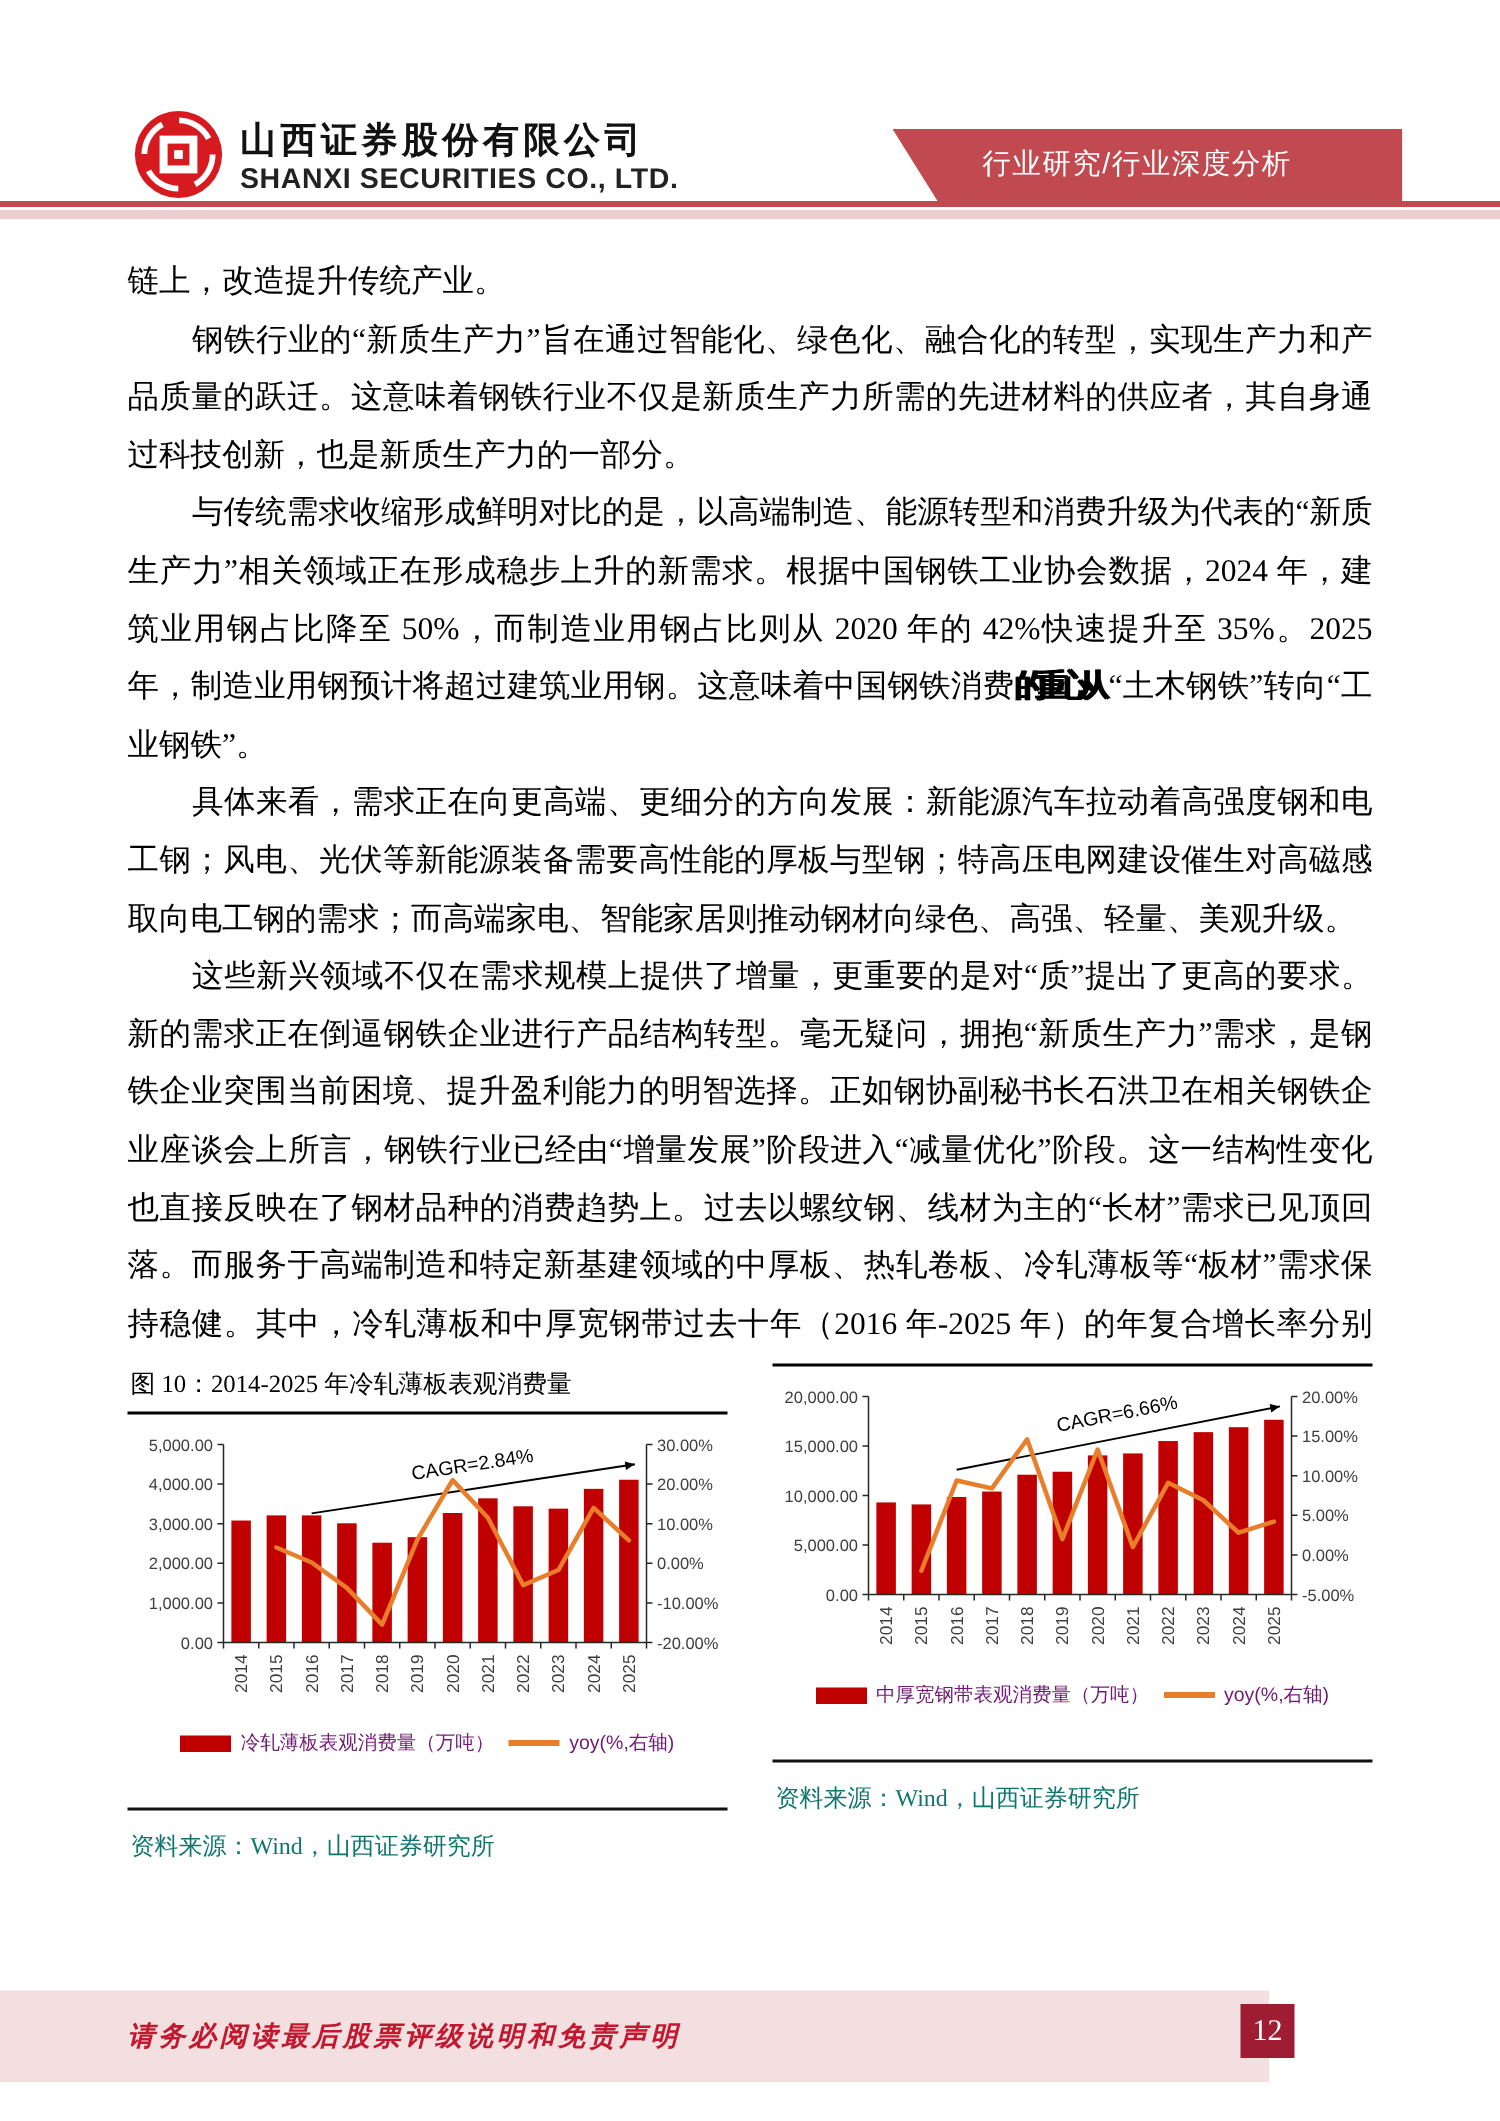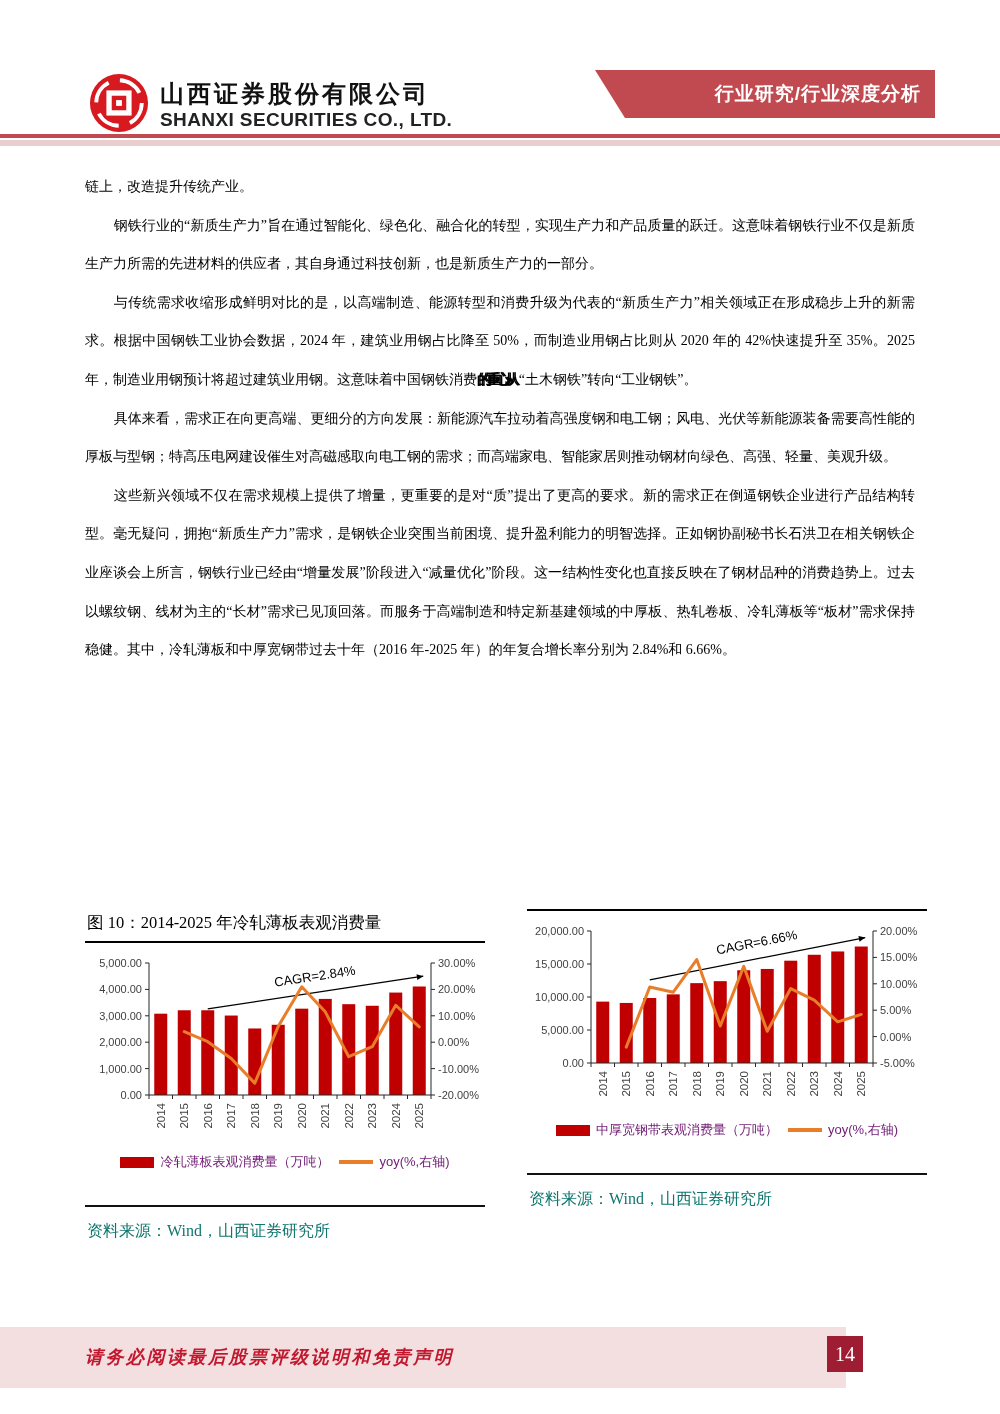--- a/index.html
+++ b/index.html
@@ -11,36 +11,36 @@
   }
 
   
   .logo { position:absolute; left:88px; top:56px; width:62px; height:62px; }
   .brand { position:absolute; left:160px; top:62px; }
   .brand-cn { font-family:"Liberation Sans","DejaVu Sans",sans-serif; font-weight:700;
               font-size:24px; letter-spacing:3px; color:#111; line-height:32px; }
   .brand-en { font-family:"Liberation Sans","DejaVu Sans",sans-serif; font-weight:700;
               font-size:19px; letter-spacing:0.4px; color:#222; line-height:20px; }
   .report-badge {
-    position:absolute; top:54px; right:65px; width:340px; height:48px;
+    position:absolute; top:70px; right:65px; width:340px; height:48px;
     background:#C04A50; clip-path:polygon(0 0,100% 0,100% 100%,30px 100%);
-    color:#fff; font-family:"Liberation Sans","DejaVu Sans",sans-serif; font-weight:700;
-    font-size:19px; line-height:48px; text-align:right; padding-right:14px; letter-spacing:1px;
+    color:#fff; font-family:"Liberation Sans","DejaVu Sans",sans-serif; font-weight:400;
+    font-size:19px; line-height:48px; text-align:center; padding-right:14px; letter-spacing:1px;
   }
   .rule-red  { position:absolute; left:0; top:118px; width:1000px; height:4px; background:#C04A50; }
   .rule-pink { position:absolute; left:0; top:124px; width:1000px; height:6px; background:#EBCDCE; }
 
   
   .content { position:absolute; left:85px; top:152px; width:830px; height:736px; overflow:hidden; }
-  .content p { font-size:14px; line-height:38.6px; text-align:justify; color:#000; }
+  .content p { font-size:21px; line-height:38.6px; text-align:justify; color:#000; }
   .content p.indent { text-indent:2.05em; }
   .smudge { font-weight:700; letter-spacing:-0.34em; margin-right:0.34em; text-shadow:1.5px 0 0 #000; }
 
   
-  .figures { position:absolute; left:85px; top:893px; width:830px; display:flex; gap:42px; }
+  .figures { position:absolute; left:85px; top:893px; width:830px; display:flex; gap:30px; }
   .figure  { width:400px; }
   .fig-title { font-size:16.5px; line-height:24px; padding:2px 0 6px 2px; color:#000; }
   .fig-rule-top { border:none; border-top:2.5px solid #000; }
   .fig-rule-bottom { border:none; border-top:2px solid #111; margin-top:34px; }
   svg.chart { display:block; width:400px; height:192px; margin-top:8px;
               font-family:"Liberation Sans","DejaVu Sans",sans-serif; }
   .legend { display:flex; justify-content:center; align-items:center; gap:10px; margin-top:10px;
             font-family:"Liberation Sans","DejaVu Sans",sans-serif; font-size:13px; color:#701a75; }
   .legend-item { display:flex; align-items:center; gap:6px; }
   .swatch-bar  { display:inline-block; width:34px; height:11px; background:#C00000; }
@@ -257,16 +257,16 @@
         </span>
       </div>
       <hr class="fig-rule-bottom">
       <div class="fig-source">资料来源：Wind，山西证券研究所</div>
     </div>
 
   </div>
 
   <div class="footer-band">
     <div class="footer-disclaimer">请务必阅读最后股票评级说明和免责声明</div>
-    <div class="page-badge">14</div>
+    <div class="page-badge">12</div>
   </div>
 
 </div>
 
 </body></html>

